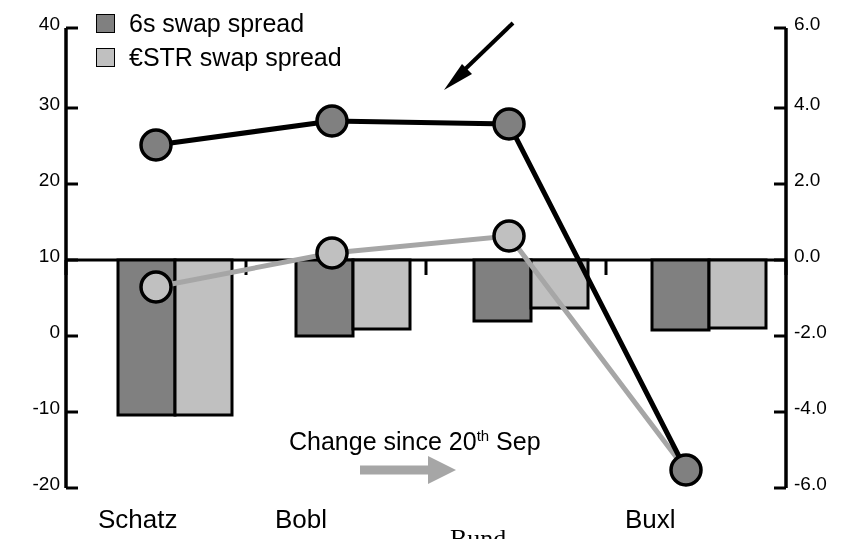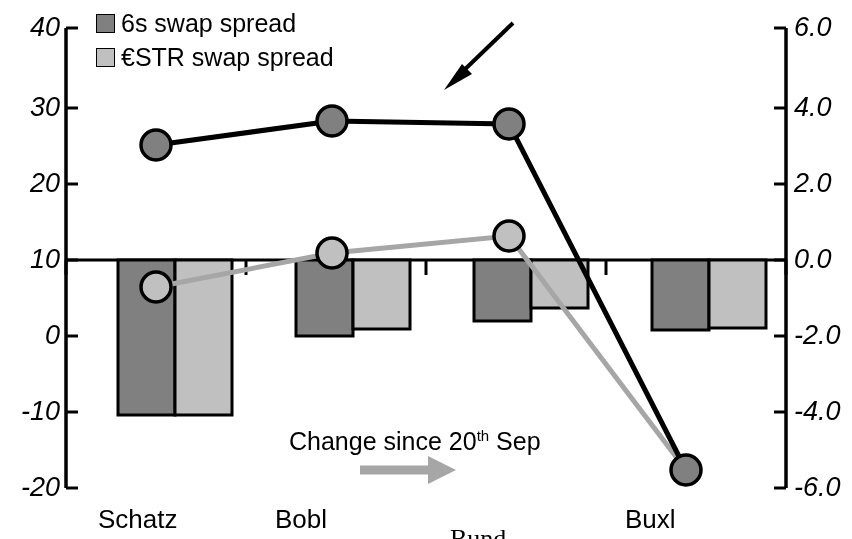--- a/index.html
+++ b/index.html
@@ -12,25 +12,24 @@
   }
   #chart-root {
     position: relative;
     width: 852px;
     height: 539px;
     background: #ffffff;
     overflow: hidden;
   }
   .axis-label {
     position: absolute;
-    font-size: 27px;
+    font-size: 19px;
     color: #000000;
     line-height: 1;
     white-space: nowrap;
-    font-style: italic;
   }
   .y-left-label {
     text-align: right;
     width: 60px;
   }
   .y-right-label {
     text-align: left;
     width: 70px;
   }
   .x-cat-label {
@@ -42,20 +41,21 @@
   }
   .legend {
     position: absolute;
     left: 96px;
     top: 6px;
   }
   .legend-row {
     display: flex;
     align-items: center;
     height: 34px;
+    gap: 8px;
   }
   .legend-swatch {
     width: 19px;
     height: 19px;
     border: 1.6px solid #000000;
     box-sizing: border-box;
     margin-right: 6px;
   }
   .legend-text {
     font-size: 25px;

